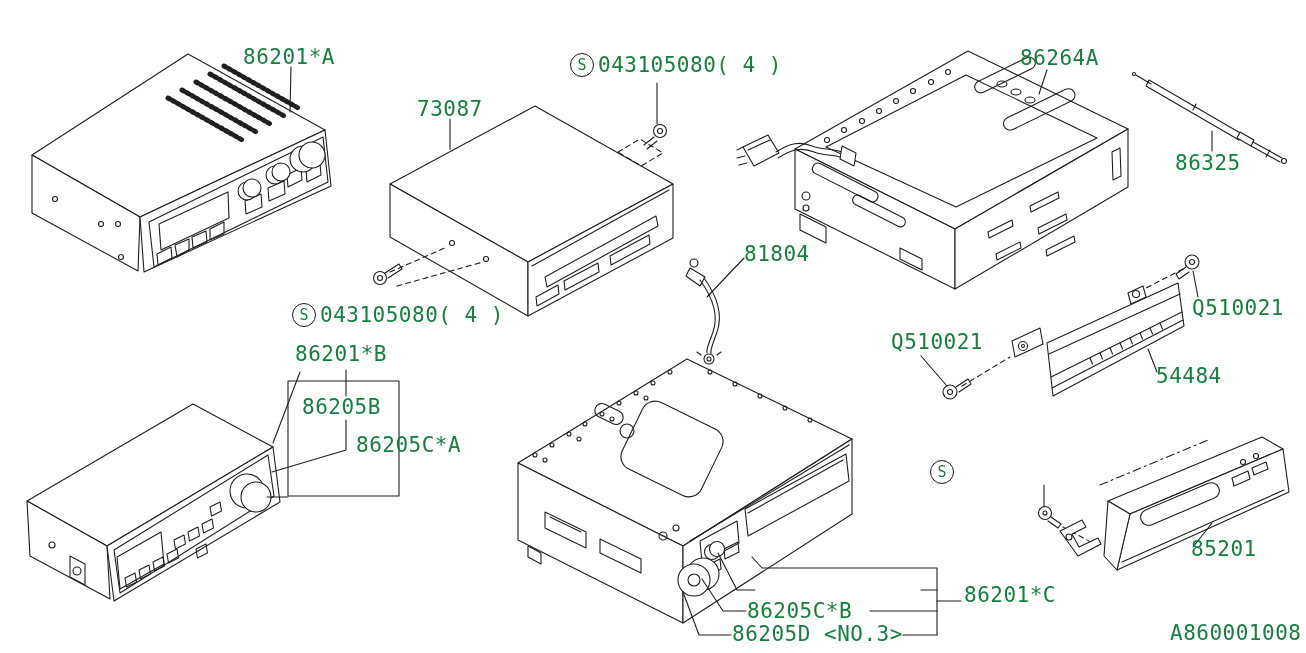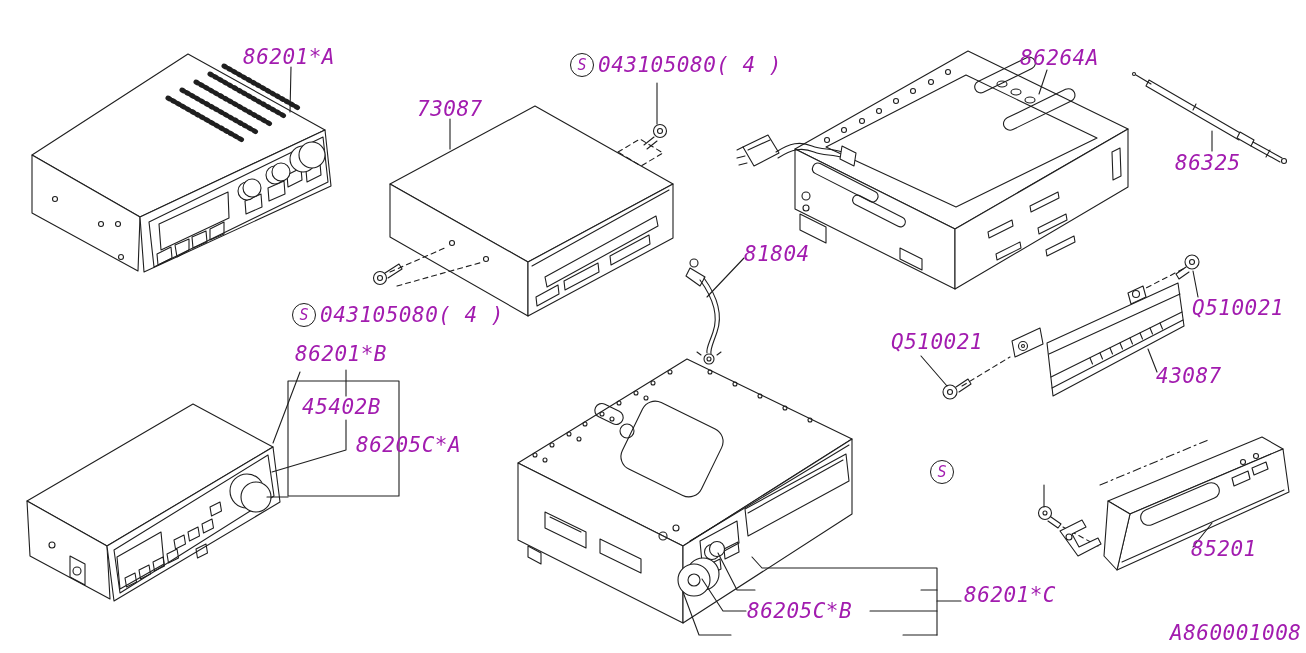--- a/index.html
+++ b/index.html
@@ -7,22 +7,22 @@
     position:relative;width:1306px;height:653px;background:#fff;overflow:hidden;
     font-family:"DejaVu Sans Mono","Liberation Mono",monospace;
   }
   .stage svg{position:absolute;left:0;top:0;}
   svg *{stroke:#1f1f1f;fill:none;stroke-width:1.1;stroke-linecap:round;stroke-linejoin:round;}
   svg .f{fill:#ffffff;}
   svg .vent{stroke-width:5;stroke-dasharray:2 3.5;}
   svg .dash{stroke-dasharray:5 4;}
   svg .dashdot{stroke-dasharray:8 4 2 4;}
   .lbl{
-    position:absolute;font-size:21px;line-height:23px;color:#a21caf;
-    white-space:nowrap;letter-spacing:0.5px;display:flex;align-items:center;font-style:italic;
+    position:absolute;font-size:21px;line-height:23px;color:#15803d;
+    white-space:nowrap;letter-spacing:0.5px;display:flex;align-items:center;
   }
   .s-circ{
     display:inline-flex;width:22px;height:22px;border:1.6px solid #1c1c1c;border-radius:50%;
     align-items:center;justify-content:center;font-size:15px;line-height:15px;
     margin-right:4px;flex:0 0 auto;letter-spacing:0;
   }
 </style>
 </head>
 <body>
 
@@ -291,29 +291,30 @@
 <div class="lbl" style="left:417px;top:98px">73087</div>
 <div class="lbl" style="left:1020px;top:47px">86264A</div>
 <div class="lbl" style="left:1175px;top:152px">86325</div>
 
 <div class="lbl" style="left:292px;top:303px">
   <span class="s-circ">S</span>
   <span>043105080( 4 )</span>
 </div>
 
 <div class="lbl" style="left:295px;top:343px">86201*B</div>
-<div class="lbl" style="left:302px;top:396px">45402B</div>
+<div class="lbl" style="left:302px;top:396px">86205B</div>
 <div class="lbl" style="left:356px;top:434px">86205C*A</div>
 <div class="lbl" style="left:744px;top:243px">81804</div>
 <div class="lbl" style="left:891px;top:331px">Q510021</div>
 <div class="lbl" style="left:1192px;top:297px">Q510021</div>
-<div class="lbl" style="left:1156px;top:365px">43087</div>
+<div class="lbl" style="left:1156px;top:365px">54484</div>
 
 <div class="lbl" style="left:930px;top:460px">
   <span class="s-circ">S</span>
 </div>
 
 <div class="lbl" style="left:1191px;top:538px">85201</div>
 <div class="lbl" style="left:747px;top:600px">86205C*B</div>
+<div class="lbl" style="left:732px;top:623px">86205D &lt;NO.3&gt;</div>
 <div class="lbl" style="left:964px;top:584px">86201*C</div>
 <div class="lbl" style="left:1170px;top:622px">A860001008</div>
 
 </div>
 
 </body></html>

